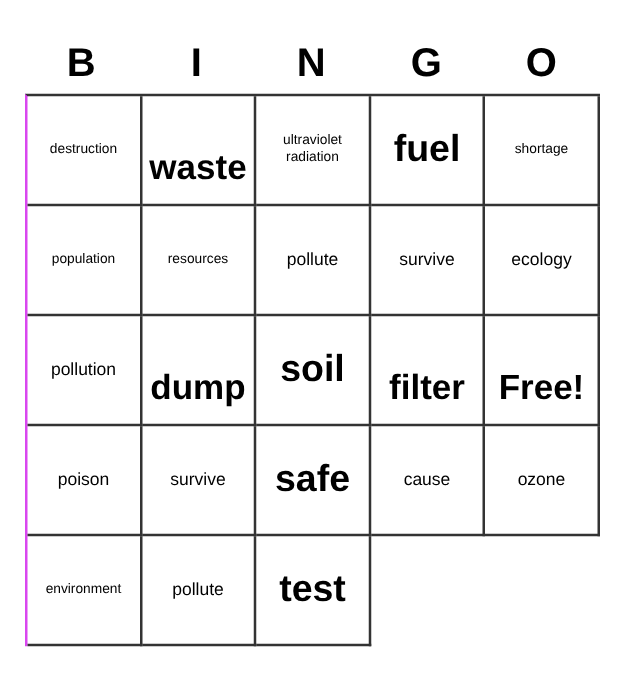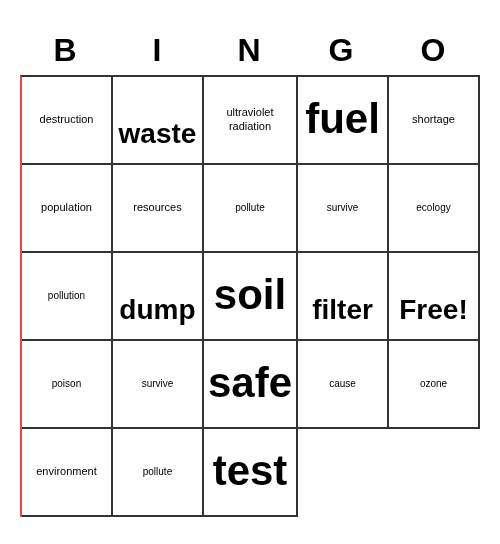--- a/index.html
+++ b/index.html
@@ -27,49 +27,49 @@
     }
     .bingo-header-cell {
       font-size: 32px;
       font-weight: bold;
       padding: 4px 0 6px 0;
       letter-spacing: 2px;
     }
     .bingo-grid {
       display: grid;
       grid-template-columns: repeat(5, 1fr);
-      border-left: 2px solid #ef4444;
+      border-left: 2px solid #d946ef;
       border-top: 2px solid #333;
     }
     .bingo-cell {
       border-right: 2px solid #333;
       border-bottom: 2px solid #333;
       display: flex;
       align-items: center;
       justify-content: center;
       text-align: center;
       height: 88px;
       padding: 4px;
     }
     .cell-text {
       line-height: 1.2;
     }
     .text-small {
       font-size: 11px;
     }
     .text-medium {
-      font-size: 10px;
+      font-size: 14px;
     }
     .text-large {
       font-size: 28px;
       font-weight: bold;
       margin-top: 28px;
     }
     .text-xlarge {
-      font-size: 42px;
+      font-size: 30px;
       font-weight: bold;
       text-align: center;
     }
   </style>
 </head>
 <body>
 
 <div class="bingo-container">
   <div class="bingo-header">
   <div class="bingo-header-cell">B</div>

